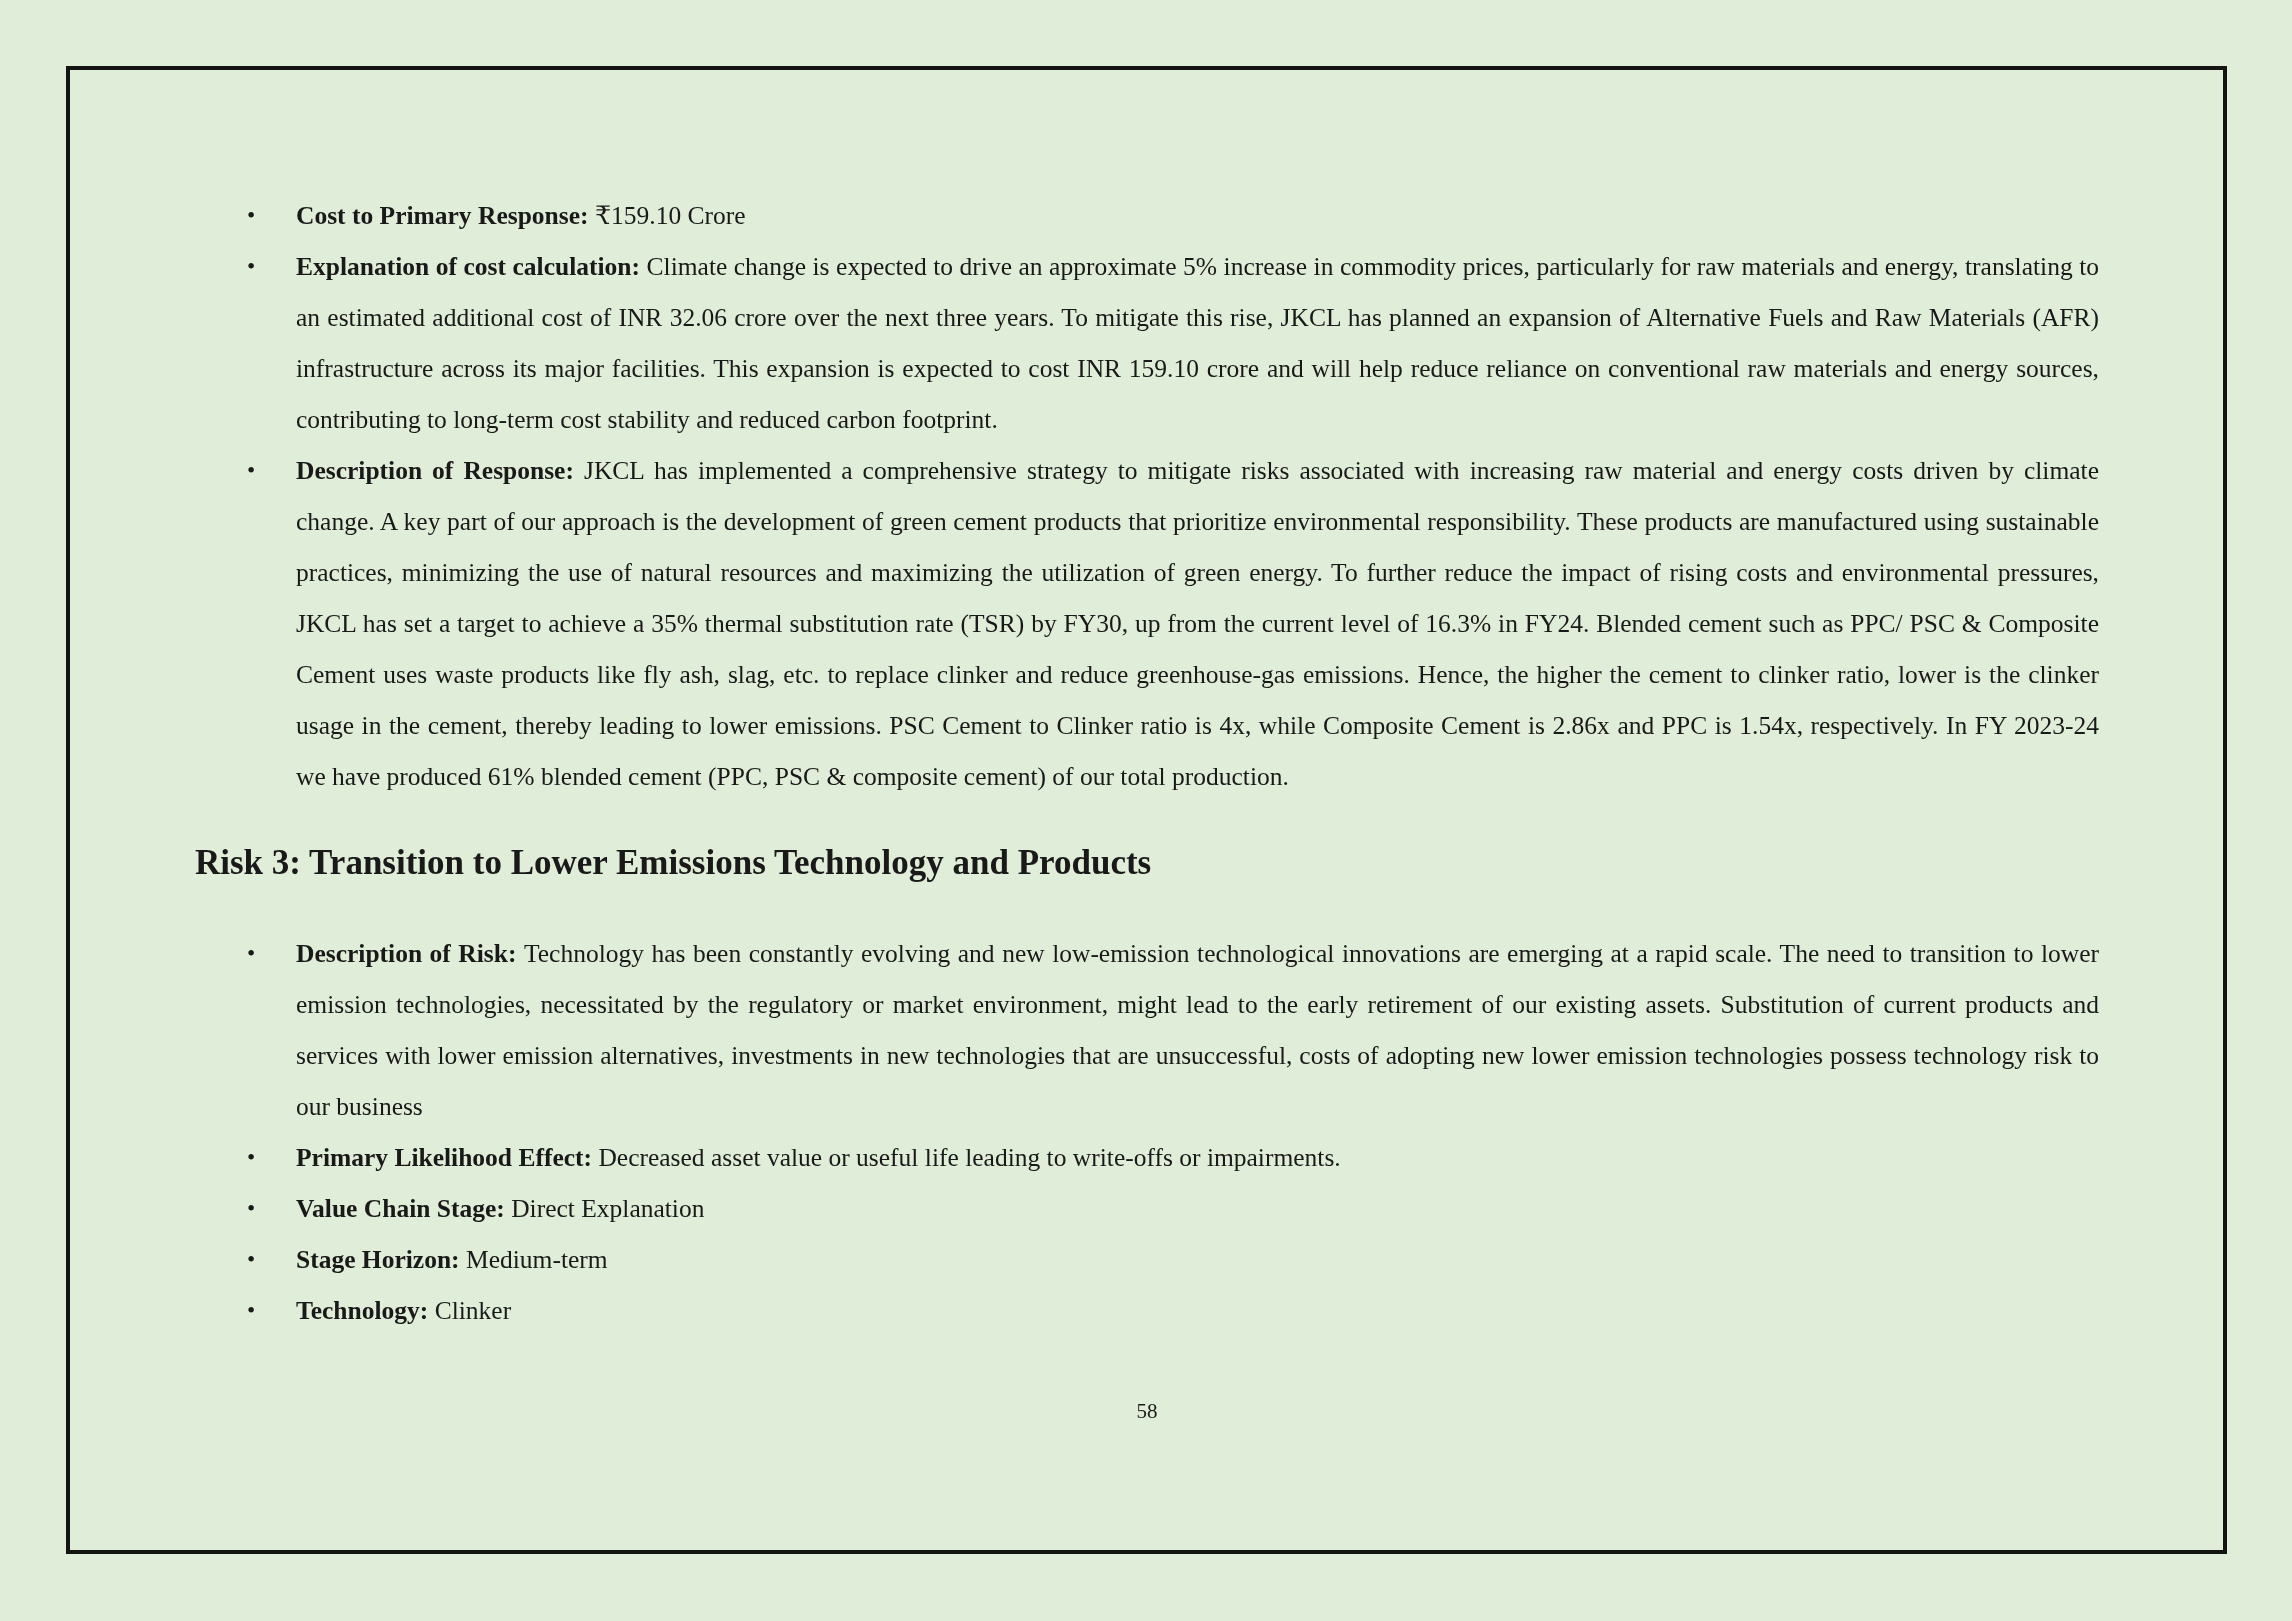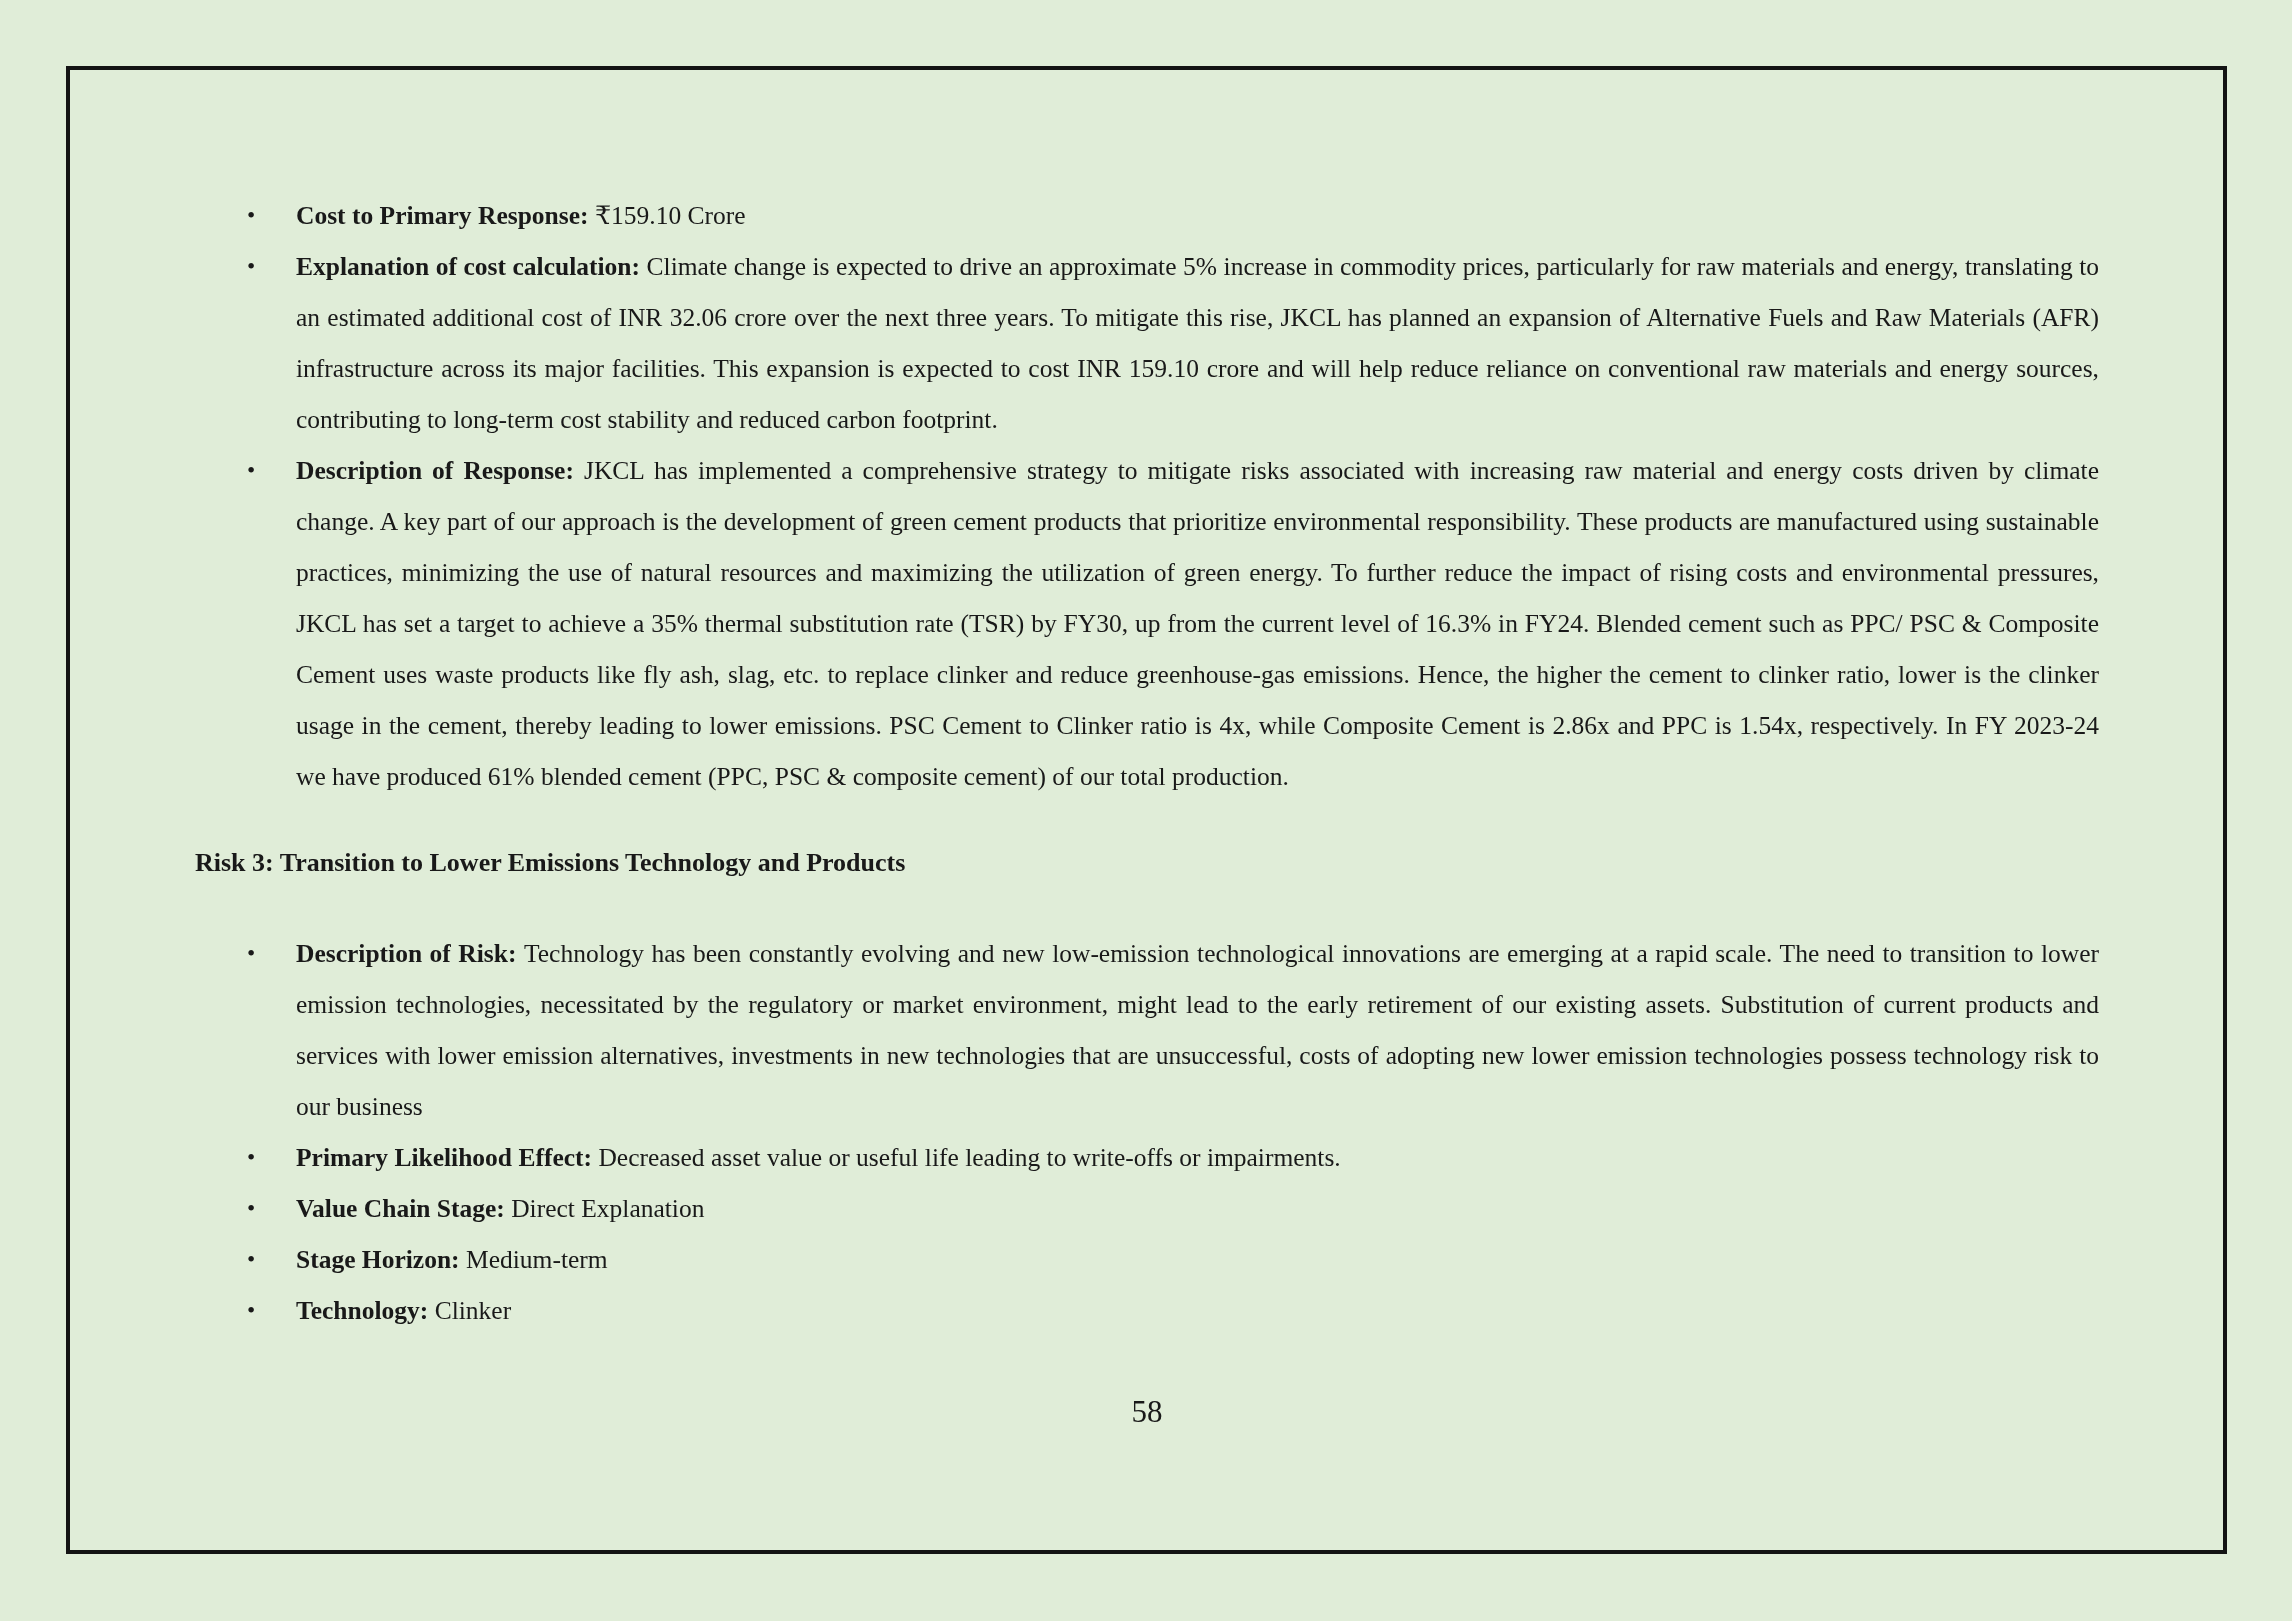--- a/index.html
+++ b/index.html
@@ -43,29 +43,29 @@
     position: absolute;
     left: 52px;
     top: 0;
     font-size: 23.5px;
   }
   .bold {
     font-weight: bold;
   }
   .heading {
     font-weight: bold;
-    font-size: 26px;
+    font-size: 35px;
     line-height: 51px;
     margin: 35px 0 40px 0;
     text-align: left;
   }
   .page-number {
     margin-top: 50px;
     text-align: center;
-    font-size: 31px;
+    font-size: 21px;
     line-height: 51px;
   }
 </style>
 </head>
 <body>
 
 <div class="frame">
   <div class="content">
 
     <ul class="bullet-list">

